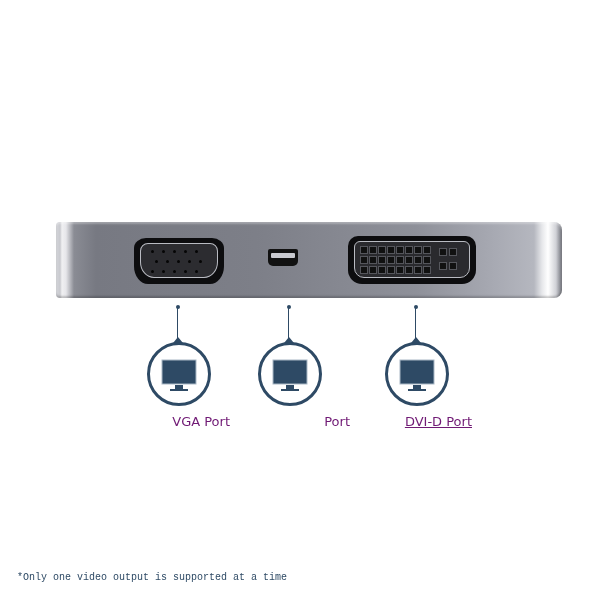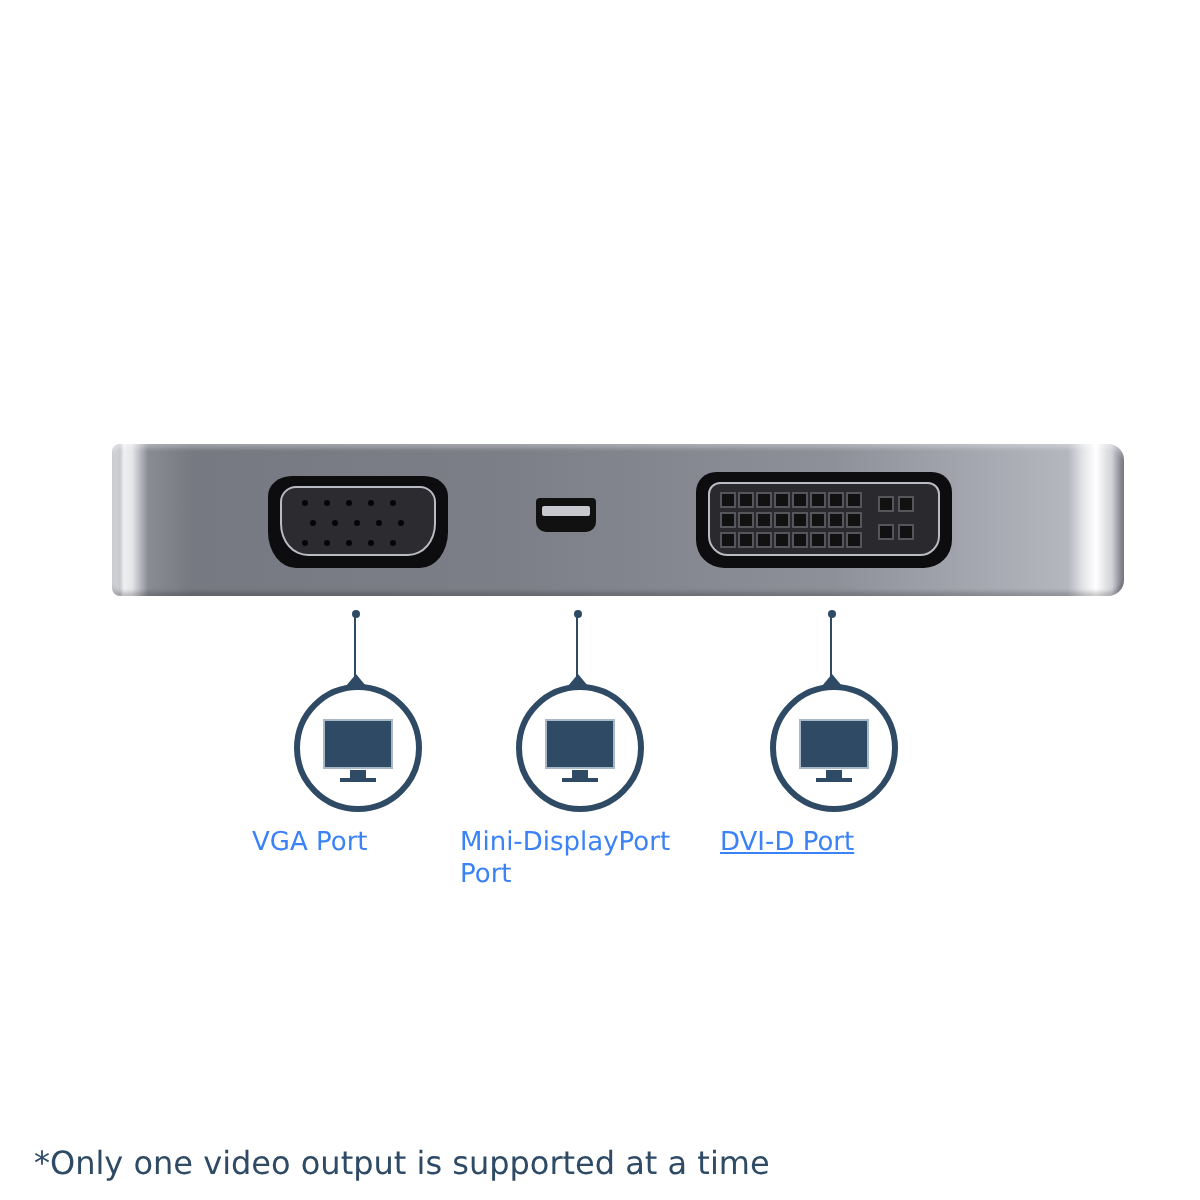--- a/index.html
+++ b/index.html
@@ -20,22 +20,22 @@
   .dvi { position:absolute; left:292px; top:14px; width:128px; height:48px; background:#0d0d0f;
          border-radius:10px 10px 14px 14px; }
   .dvi-inner { position:absolute; left:6px; top:5px; right:6px; bottom:6px; background:#2a2a2e;
          border:1px solid #b9bbc2; border-radius:6px 6px 10px 10px; }
   .dpin { position:absolute; width:6px; height:6px; border:1px solid #55565c; background:#111; }
   .leader { position:absolute; width:1px; background:#2e4a65; }
   .dot { position:absolute; width:4px; height:4px; border-radius:50%; background:#2e4a65; }
   .ring { position:absolute; width:58px; height:58px; border:3px solid #2e4a65; border-radius:50%; background:#fff; }
   .ring-tip { position:absolute; width:0; height:0; border-left:5px solid transparent; border-right:5px solid transparent;
               border-bottom:6px solid #2e4a65; }
-  .label { position:absolute; font-size:13px; color:#3b82f6; text-align:left; line-height:16px; }
-  .note { position:absolute; left:17px; top:572px; font-size:16px; color:#2e4a65; }
+  .label { position:absolute; font-size:13px; color:#701a75; text-align:right; line-height:16px; }
+  .note { position:absolute; left:17px; top:572px; font-size:10px; color:#2e4a65;font-family:Liberation Mono, monospace; }
 </style>
 </head>
 <body>
 
 <div class="device">
   <div class="vga">
     <div class="vga-inner" id="vgaPins">
         <div class="pin" style="left: 10px; top: 6px;"></div>
         <div class="pin" style="left: 21px; top: 6px;"></div>
         <div class="pin" style="left: 32px; top: 6px;"></div>
@@ -108,21 +108,20 @@
 <div class="leader" style="left:288px;top:307px;height:35px;"></div>
 <div class="ring-tip" style="left:284px;top:337px;"></div>
 <div class="ring" style="left:258px;top:342px;">
   <svg width="58" height="58" viewBox="0 0 58 58">
       <rect x="12" y="15" width="34" height="24" fill="#2e4a65" stroke="#a9b8c6" stroke-width="1"></rect>
       <rect x="25" y="40" width="8" height="4" fill="#2e4a65"></rect>
       <rect x="20" y="44" width="18" height="2" fill="#2e4a65"></rect>
     </svg>
 </div>
 <div class="label" style="left:230px;top:414px;width:120px;">
-  <div>Mini-DisplayPort</div>
   <div>Port</div>
 </div>
 
 <div class="dot" style="left:414px;top:305px;"></div>
 <div class="leader" style="left:415px;top:307px;height:35px;"></div>
 <div class="ring-tip" style="left:411px;top:337px;"></div>
 <div class="ring" style="left:385px;top:342px;">
   <svg width="58" height="58" viewBox="0 0 58 58">
       <rect x="12" y="15" width="34" height="24" fill="#2e4a65" stroke="#a9b8c6" stroke-width="1"></rect>
       <rect x="25" y="40" width="8" height="4" fill="#2e4a65"></rect>

